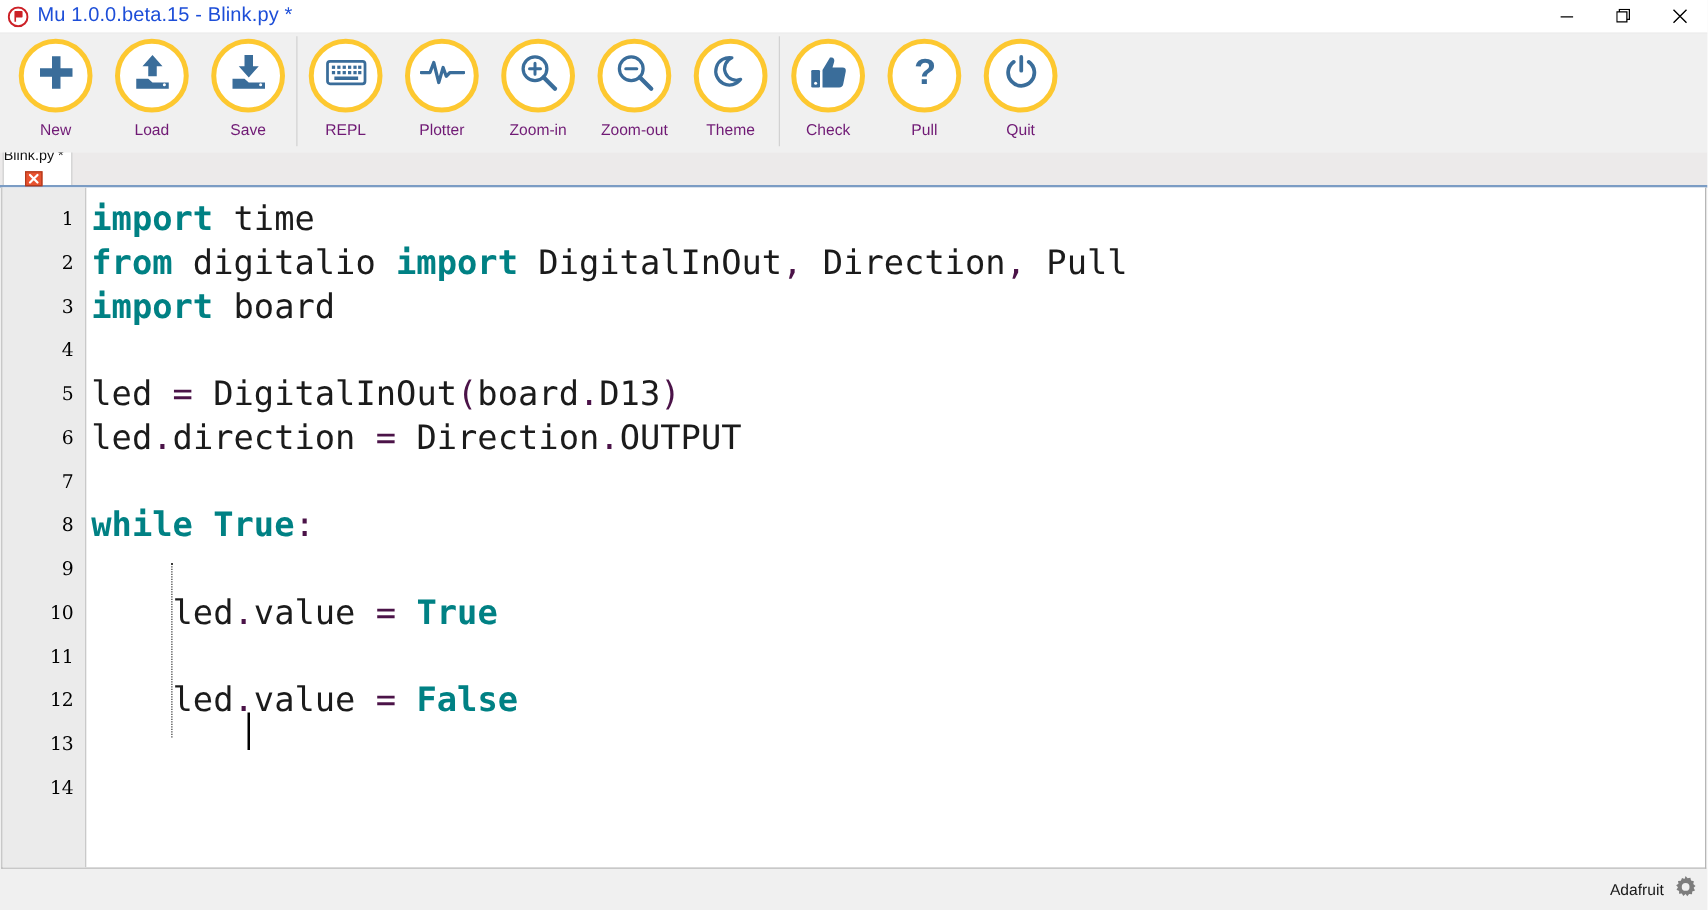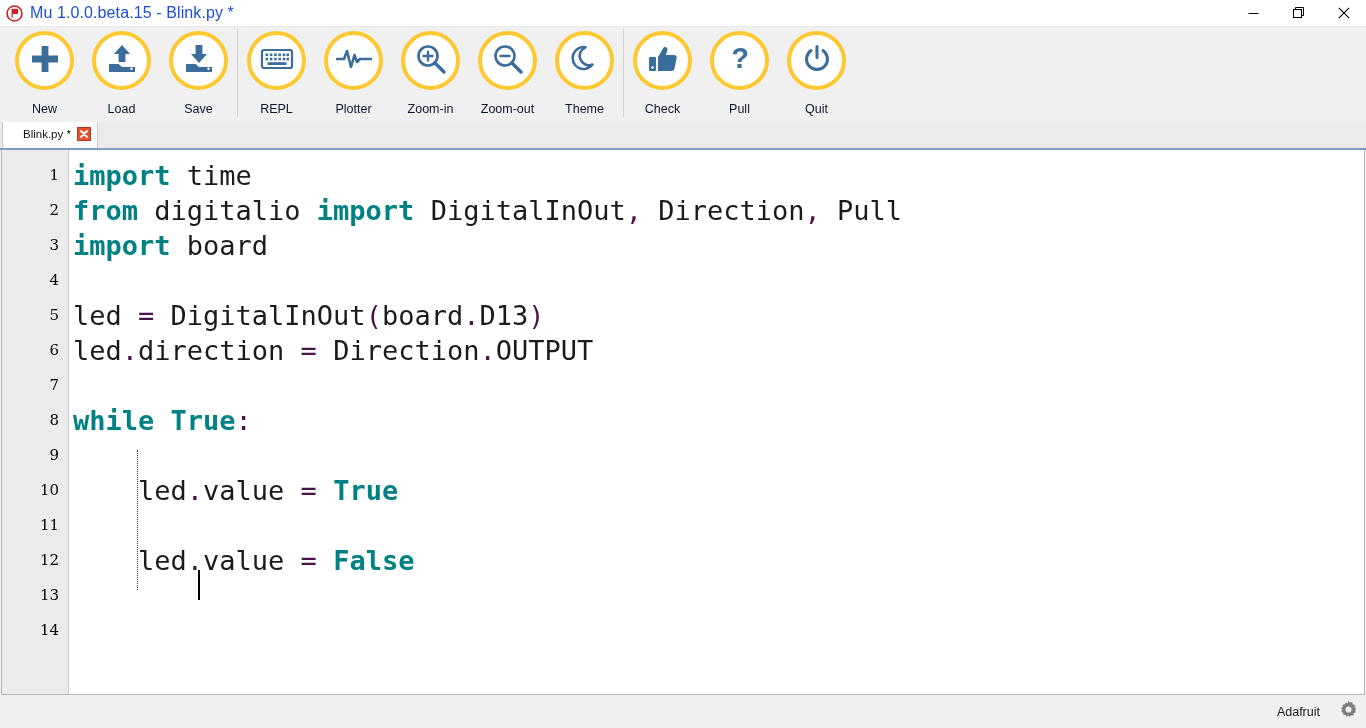--- a/index.html
+++ b/index.html
@@ -64,23 +64,23 @@
   }
   .tb-circle {
     width: 59px; height: 59px;
     border-radius: 50%;
     border: 4px solid #fdc830;
     background: #ffffff;
     box-sizing: border-box;
     display: flex; align-items: center; justify-content: center;
   }
   .tb-label {
-    margin-top: 12px;
+    margin-top: 7px;
     font-size: 12.5px;
-    color: #0f172a;
+    color: #701a75;
     white-space: nowrap;
   }
   .tb-sep {
     width: 1px;
     height: 88px;
     background: #d2d2d2;
     margin-top: 2px;
     align-self: flex-start;
   }
   .tb-icon { display: block; }
@@ -93,23 +93,24 @@
     border-bottom: 2px solid #7b9cc4;
     box-sizing: border-box;
     padding-left: 2px;
   }
   .tab {
     height: 30px;
     background: #ffffff;
     border: 1px solid #c9c9c9;
     border-bottom: none;
     display: flex; align-items: center;
-    padding: 0 6px 0 20px;
+    padding: 0 6px 0 0;
     box-sizing: border-box;
     gap: 6px;
+    flex-direction: column;
   }
   .tab-label {
     font-size: 11.5px;
     color: #111;
     white-space: nowrap;
   }
   .tab-close {
     width: 14px; height: 14px;
     background: #e8522f;
     border: 1px solid #b03a1c;
@@ -182,21 +183,21 @@
     height: 30px;
     background: #000;
   }
 
   
   .statusbar {
     height: 33px; min-height: 33px;
     background: #f0f0f0;
     display: flex; align-items: center; justify-content: flex-end;
     padding-right: 8px;
-    gap: 19px;
+    gap: 8px;
     box-sizing: border-box;
   }
   .status-text {
     font-size: 12.5px;
     color: #1a1a1a;
   }
 </style>
 </head>
 <body>
 

